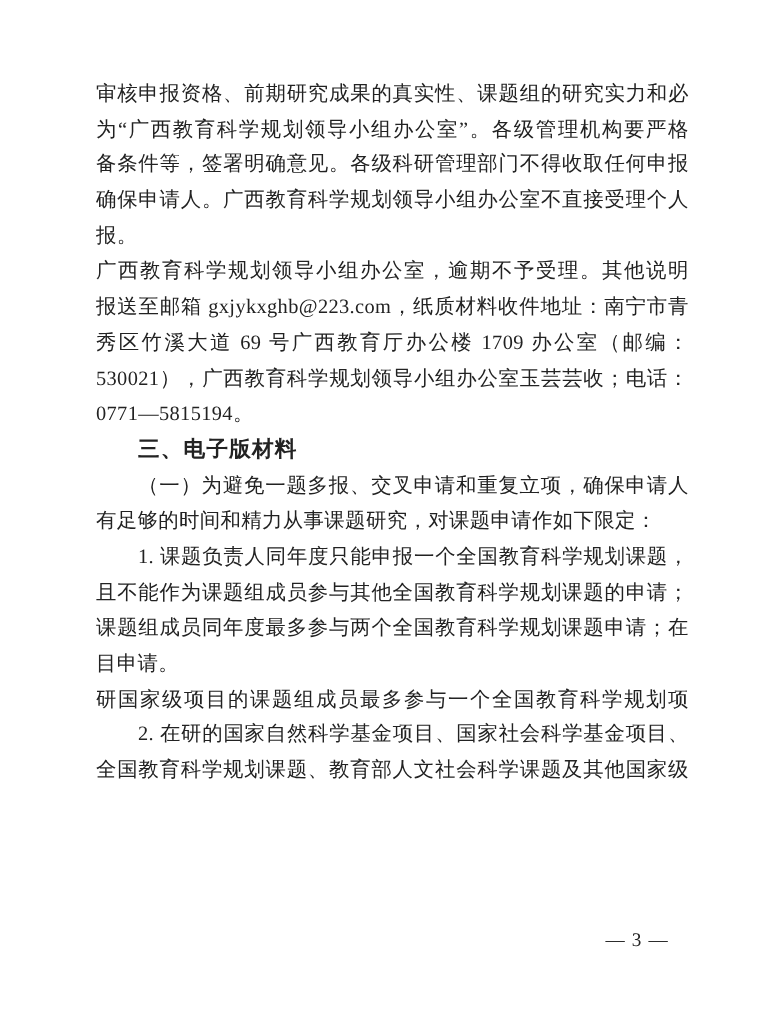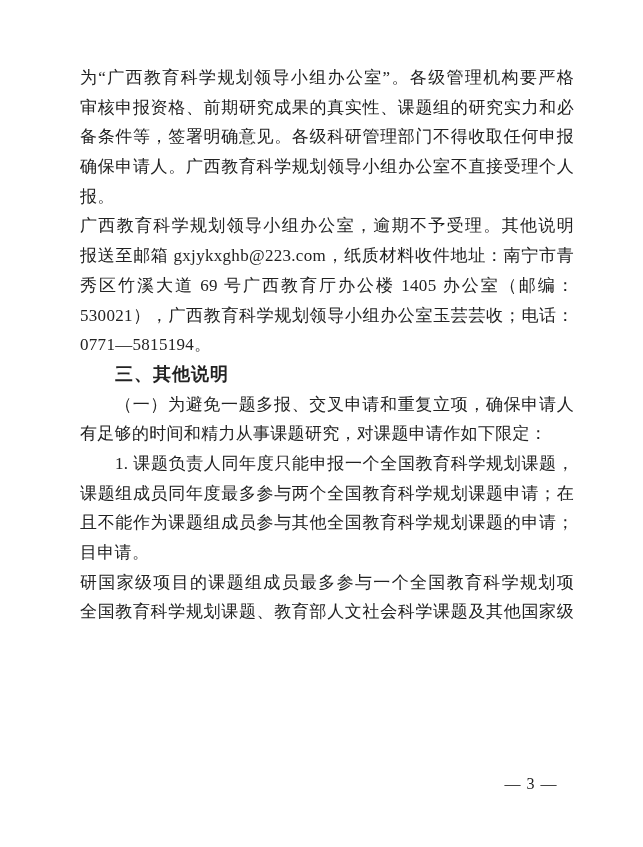--- a/index.html
+++ b/index.html
@@ -59,45 +59,46 @@
     font-family: "Liberation Serif", "DejaVu Serif", serif;
     color: #222222;
   }
 </style>
 </head>
 <body>
 
 <div class="page">
   <div class="content" id="content">
       <div class="paragraph">
+        <div class="line justify">审核申报资格、前期研究成果的真实性、课题组的研究实力和必</div>
         <div class="line justify">为“广西教育科学规划领导小组办公室”。各级管理机构要严格</div>
-        <div class="line justify">审核申报资格、前期研究成果的真实性、课题组的研究实力和必</div>
         <div class="line justify">备条件等，签署明确意见。各级科研管理部门不得收取任何申报</div>
         <div class="line justify">确保申请人。广西教育科学规划领导小组办公室不直接受理个人申</div>
         <div class="line">报。</div>
       </div>
       <div class="paragraph">
         <div class="line justify">广西教育科学规划领导小组办公室，逾期不予受理。其他说明</div>
         <div class="line justify">报送至邮箱 gxjykxghb@223.com，纸质材料收件地址：南宁市青</div>
-        <div class="line justify">秀区竹溪大道 69 号广西教育厅办公楼 1405 办公室（邮编：</div>
+        <div class="line justify">秀区竹溪大道 69 号广西教育厅办公楼 1709 办公室（邮编：</div>
         <div class="line justify">530021），广西教育科学规划领导小组办公室玉芸芸收；电话：</div>
         <div class="line">0771—5815194。</div>
       </div>
       <div class="paragraph">
-        <div class="line indent heading">三、其他说明</div>
+        <div class="line indent heading">三、电子版材料</div>
       </div>
       <div class="paragraph">
         <div class="line indent justify">（一）为避免一题多报、交叉申请和重复立项，确保申请人</div>
         <div class="line">有足够的时间和精力从事课题研究，对课题申请作如下限定：</div>
       </div>
       <div class="paragraph">
         <div class="line indent justify">1. 课题负责人同年度只能申报一个全国教育科学规划课题，</div>
+        <div class="line justify">且不能作为课题组成员参与其他全国教育科学规划课题的申请；</div>
         <div class="line justify">课题组成员同年度最多参与两个全国教育科学规划课题申请；在</div>
-        <div class="line justify">且不能作为课题组成员参与其他全国教育科学规划课题的申请；</div>
         <div class="line">目申请。</div>
         <div class="line justify">研国家级项目的课题组成员最多参与一个全国教育科学规划项</div>
       </div>
       <div class="paragraph">
+        <div class="line indent justify">2. 在研的国家自然科学基金项目、国家社会科学基金项目、</div>
         <div class="line justify">全国教育科学规划课题、教育部人文社会科学课题及其他国家级</div>
       </div>
     </div>
   <div class="page-number">— 3 —</div>
 </div>
 
 </body></html>

